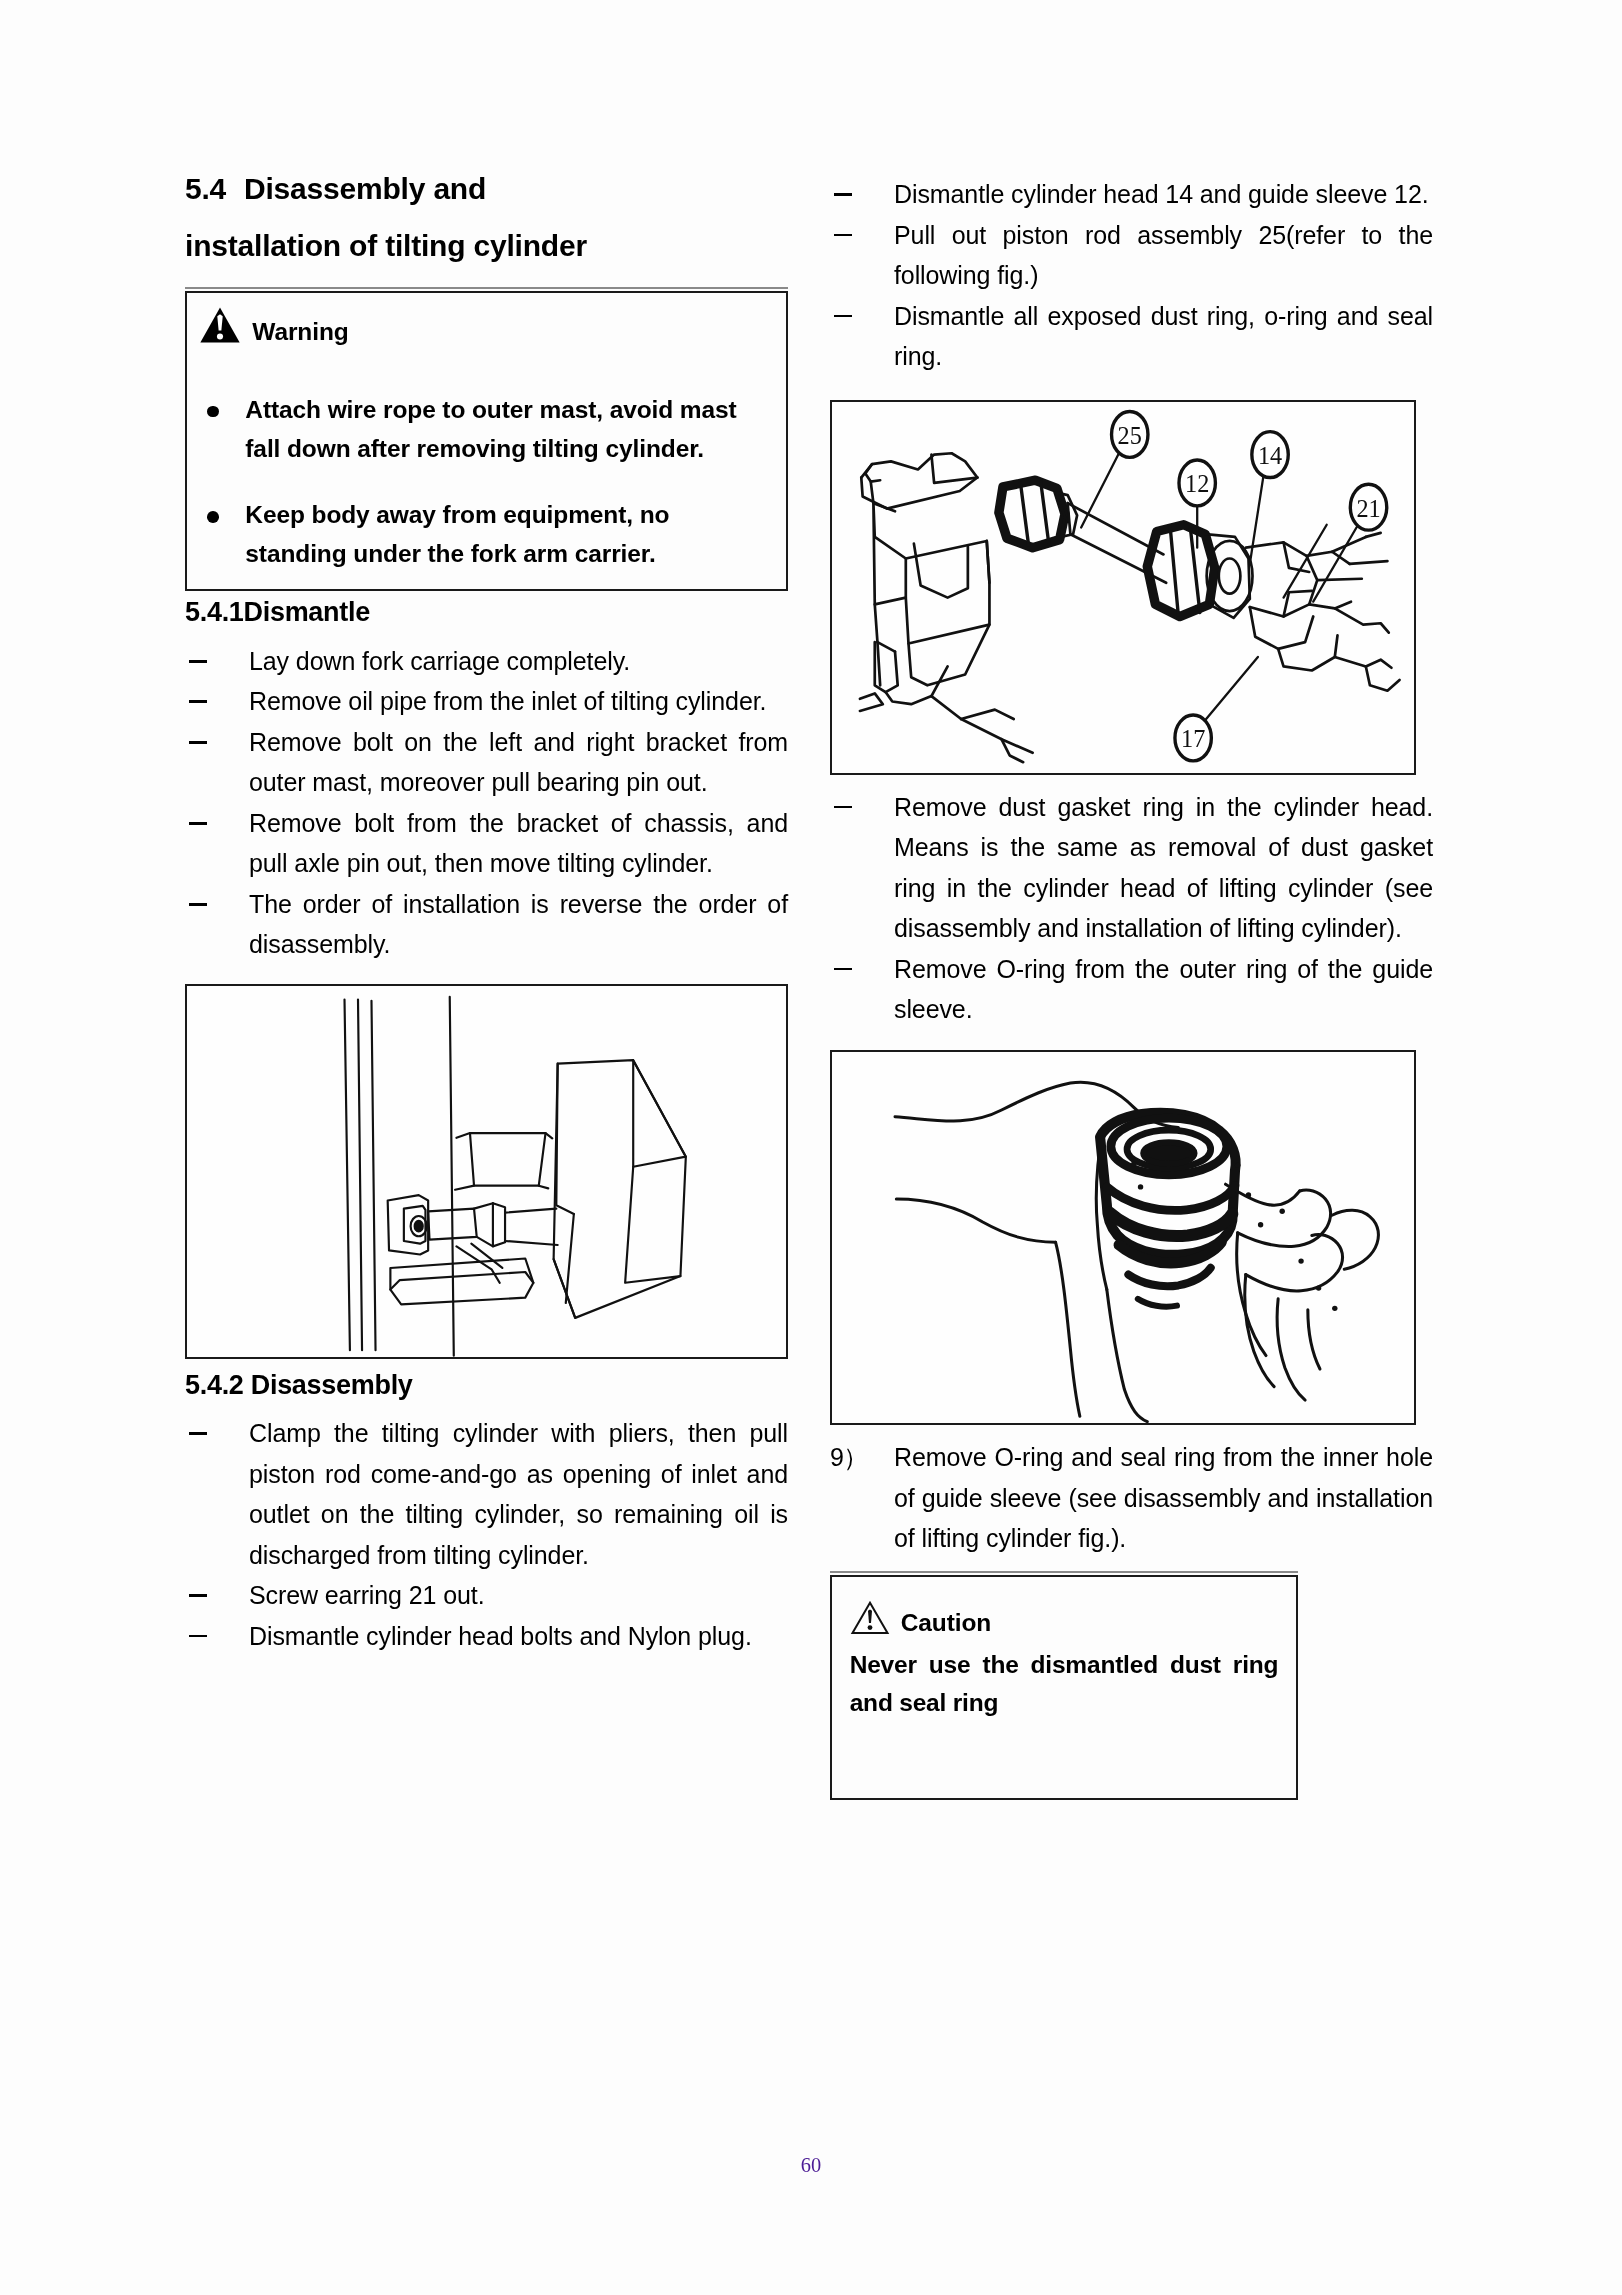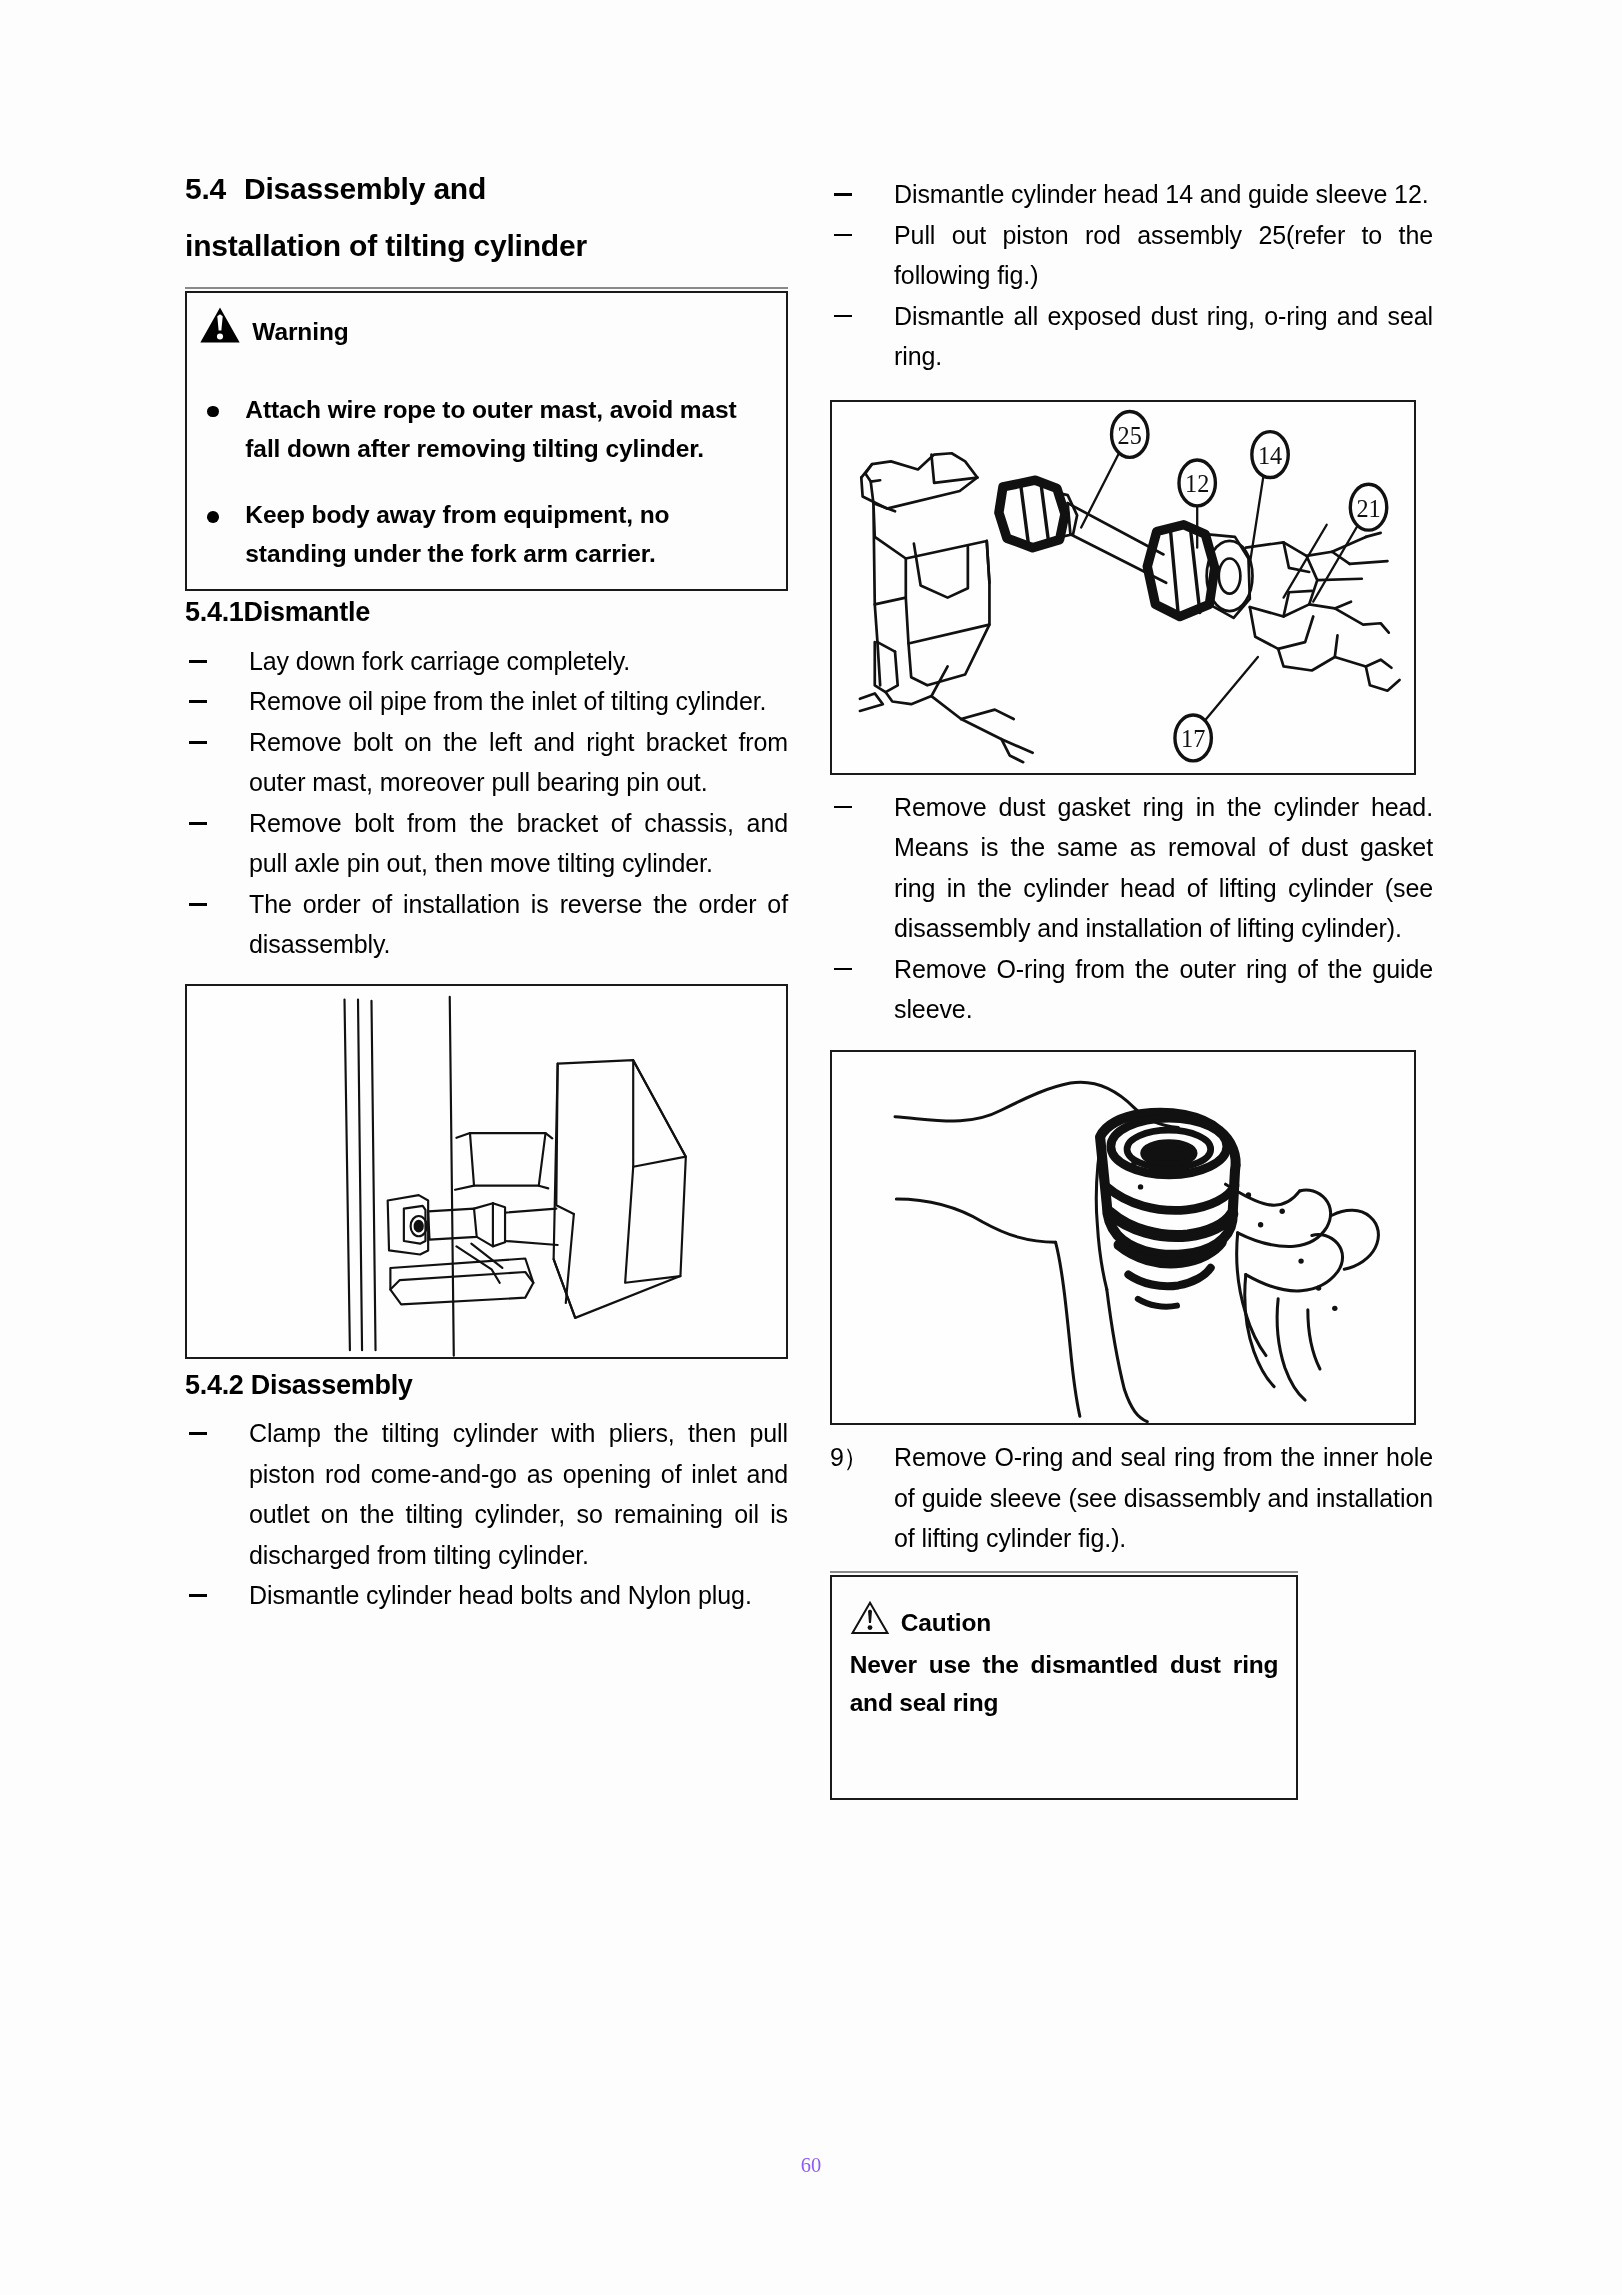--- a/index.html
+++ b/index.html
@@ -166,21 +166,21 @@
   .figbox svg { display: block; width: 100%; height: 100%; }
 
   .pagenum {
     position: absolute;
     left: 0;
     top: 2154px;
     width: 1622px;
     text-align: center;
     font-family: "Liberation Serif", serif;
     font-size: 20.4px;
-    color: #8b5cf6;
+    color: #4c1d95;
   }
 
   .sp-12 { height: 8.2px; }
   .sp-18 { height: 12.3px; }
   .sp-24 { height: 16.4px; }
   .sp-30 { height: 20.4px; }
 </style>
 </head>
 <body>
 
@@ -265,20 +265,21 @@
         </g>
       </svg>
     </div>
 
     <h2 class="h-sub" style="margin-top:11px;">5.4.2 Disassembly</h2>
 
     <div class="sp-18"></div>
 
     <ul class="dashlist">
       <li><span class="dash"></span><span>Clamp the tilting cylinder with pliers, then pull piston rod come-and-go as opening of inlet and outlet on the tilting cylinder, so remaining oil is discharged from tilting cylinder.</span></li>
+      <li><span class="dash"></span><span>Screw earring 21 out.</span></li>
       <li><span class="dash"></span><span>Dismantle cylinder head bolts and Nylon plug.</span></li>
     </ul>
 
   </div>
 
   <div class="col col-right">
 
     <ul class="dashlist">
       <li><span class="dash"></span><span>Dismantle cylinder head 14 and guide sleeve 12.</span></li>
       <li><span class="dash"></span><span>Pull out piston rod assembly 25(refer to the following fig.)</span></li>

